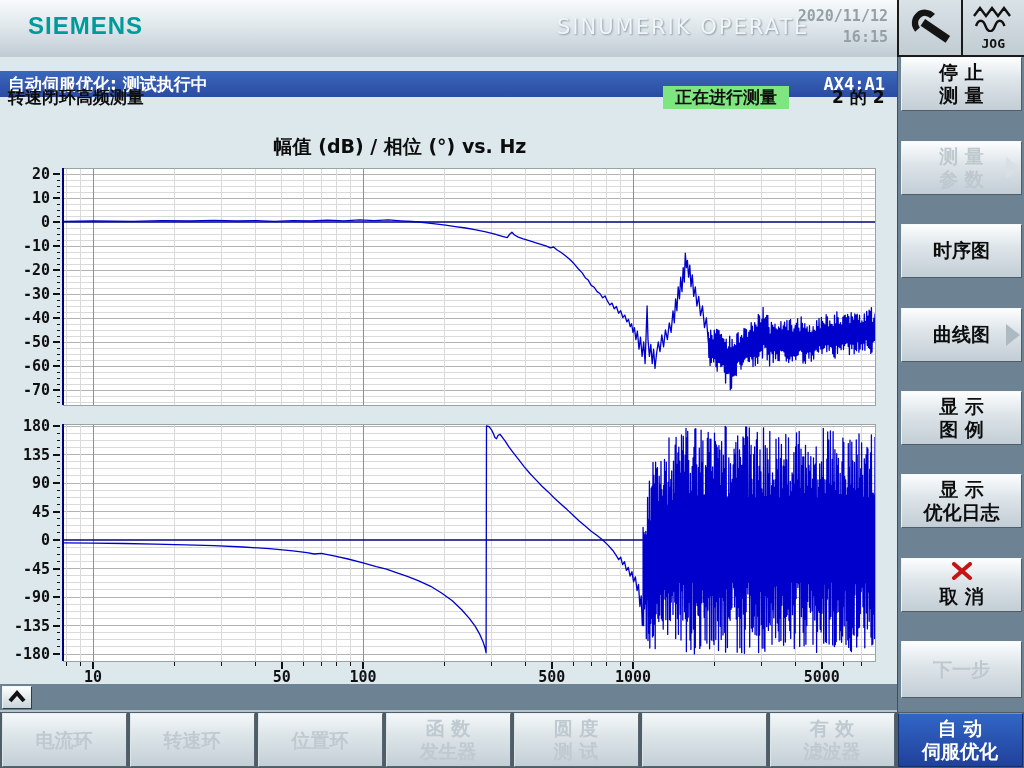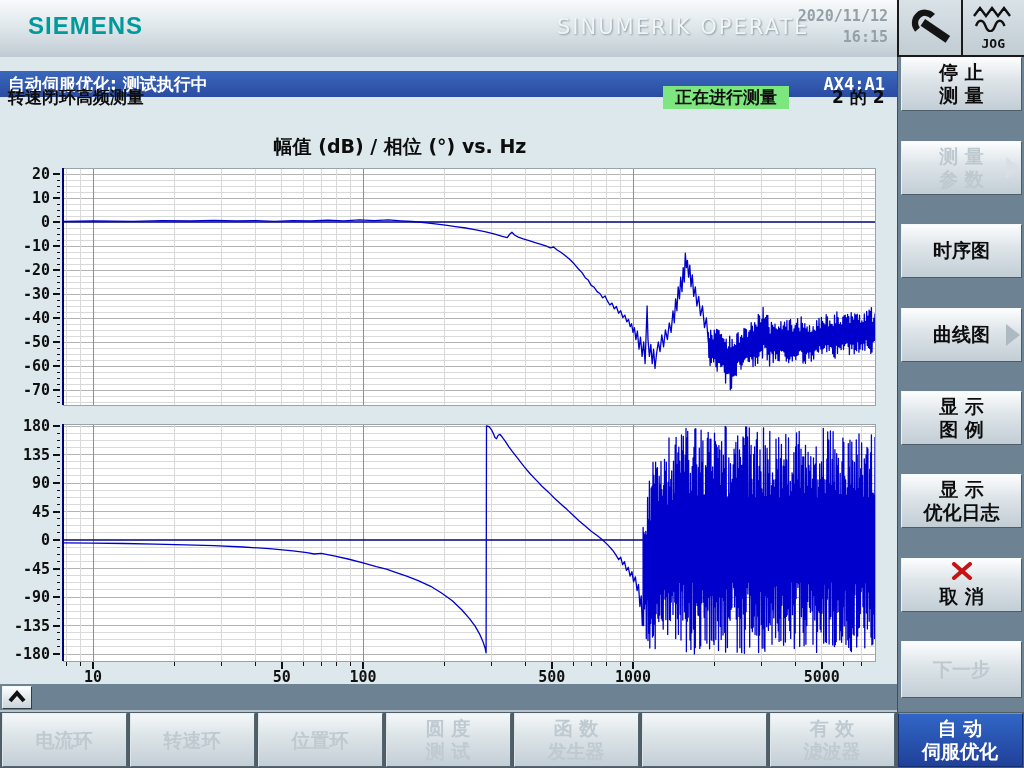--- a/index.html
+++ b/index.html
@@ -415,26 +415,26 @@
     <button class="bkey">
       <span>电流环</span>
     </button>
     <button class="bkey">
       <span>转速环</span>
     </button>
     <button class="bkey">
       <span>位置环</span>
     </button>
     <button class="bkey">
+      <span>函 数</span>
+      <span>发生器</span>
+    </button>
+    <button class="bkey">
       <span>圆 度</span>
       <span>测 试</span>
-    </button>
-    <button class="bkey">
-      <span>函 数</span>
-      <span>发生器</span>
     </button>
     <button class="bkey">
       <span></span>
     </button>
     <button class="bkey">
       <span>有 效</span>
       <span>滤波器</span>
     </button>
     <button class="bkey active">
       <span>自  动</span>

